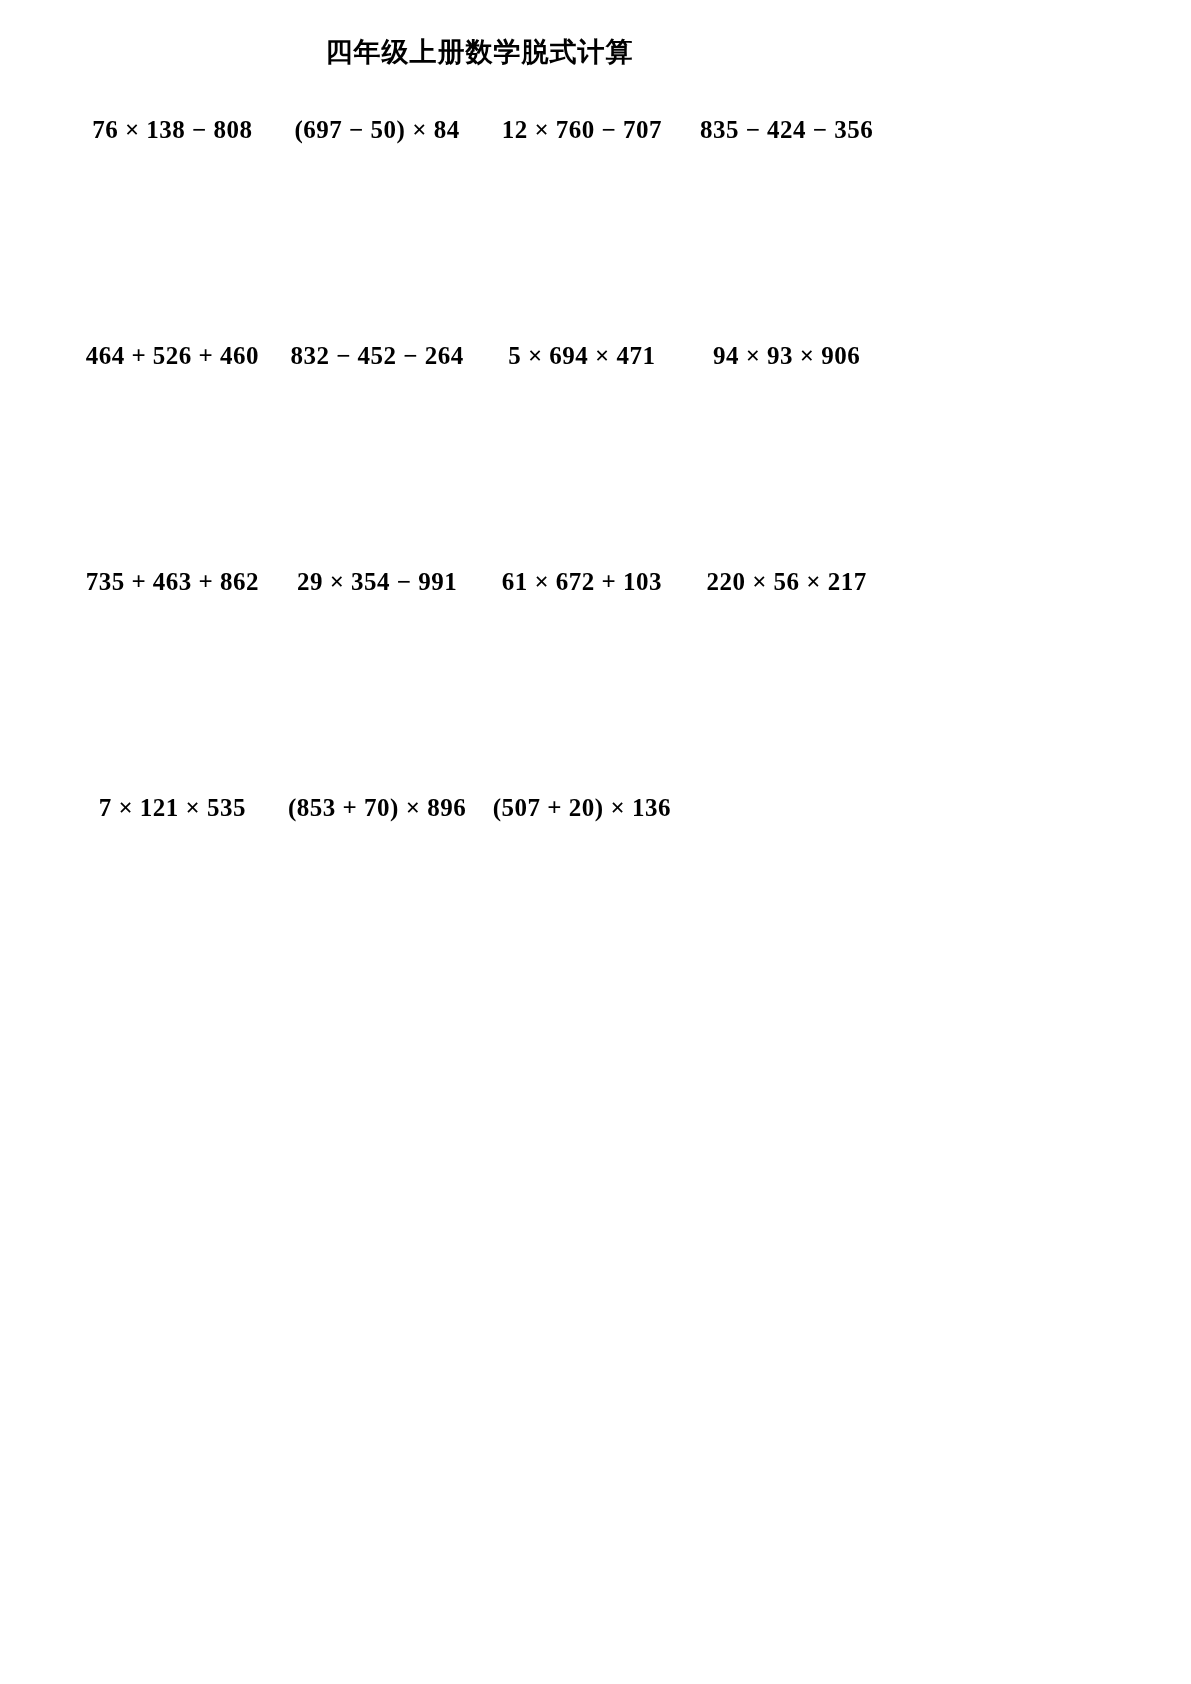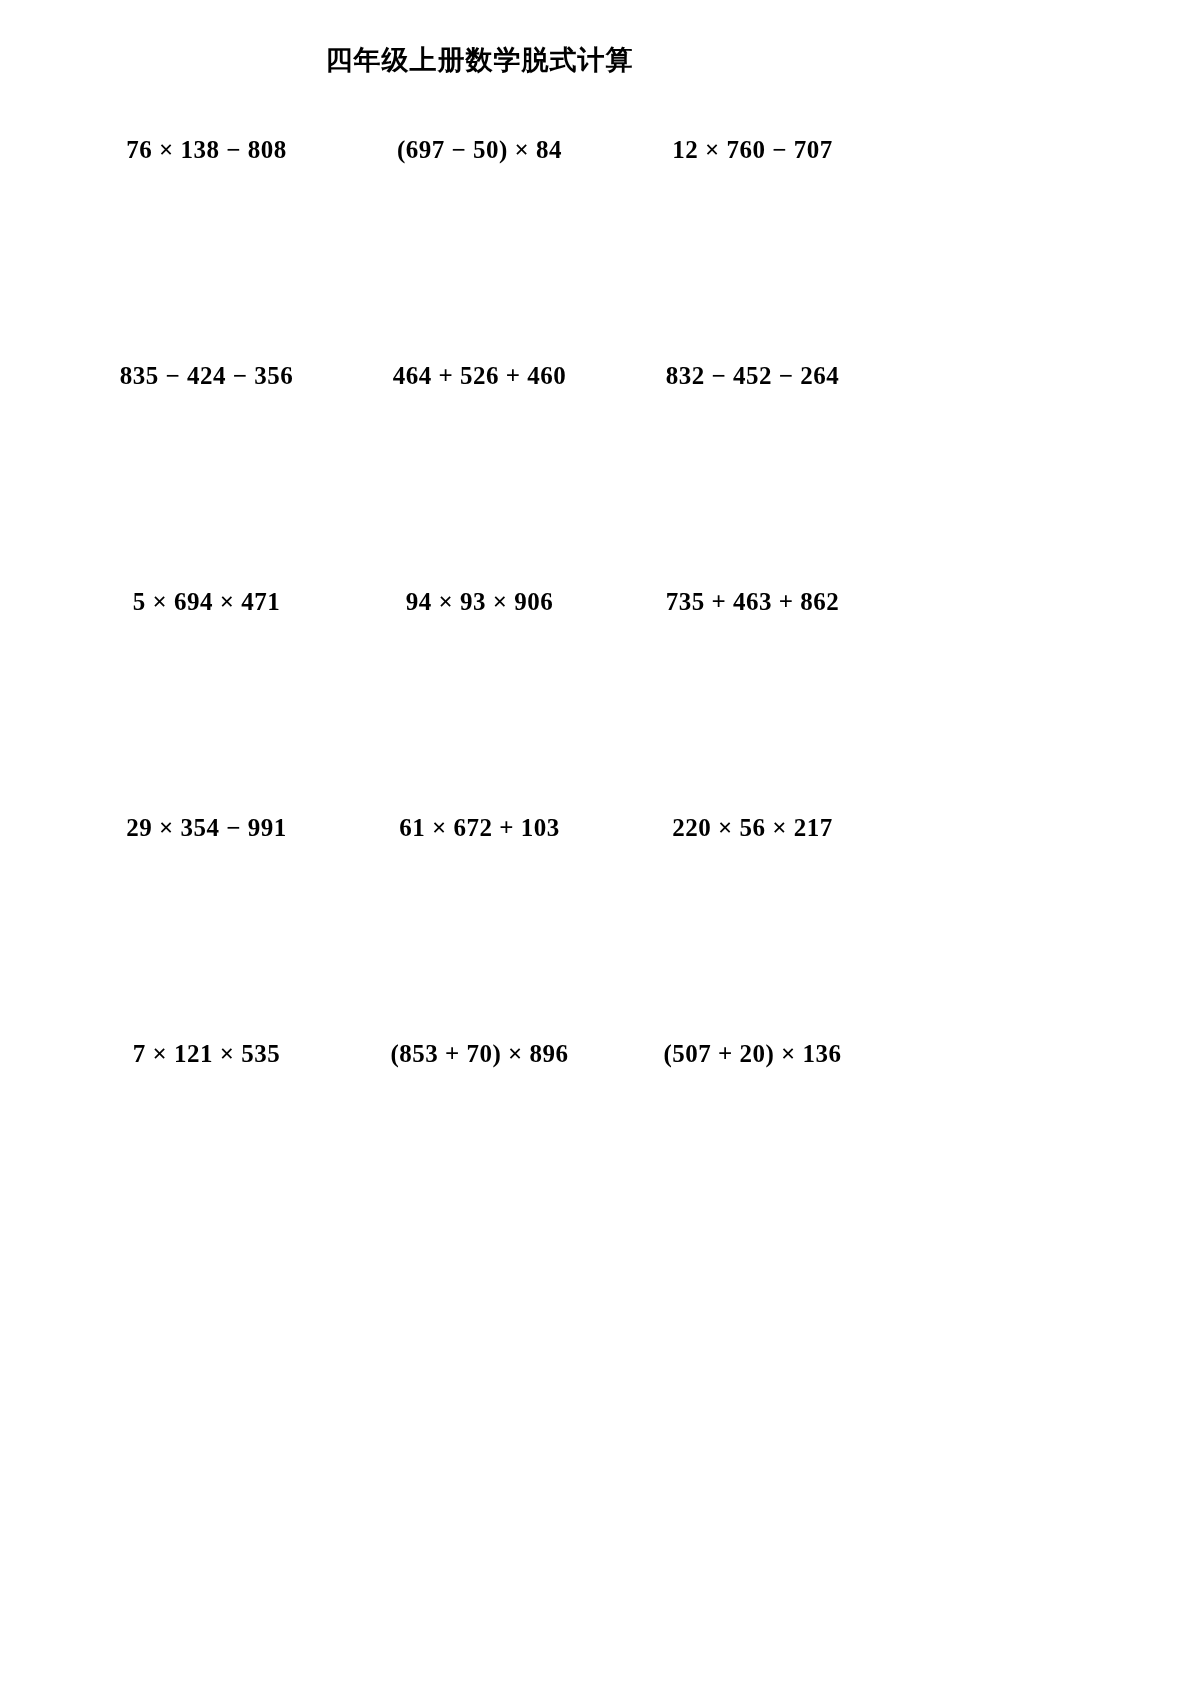--- a/index.html
+++ b/index.html
@@ -12,36 +12,36 @@
     height: 1684px;
     font-family: "Liberation Serif", serif;
     color: #000000;
     position: relative;
     overflow: hidden;
   }
   .page {
     width: 959px;
     height: 1684px;
     box-sizing: border-box;
-    padding: 32px 70px 0 70px;
+    padding: 24px 70px 0 70px;
     position: relative;
   }
   .worksheet-title {
     text-align: center;
     font-family: "DejaVu Serif", serif;
     font-weight: bold;
     font-size: 27px;
     letter-spacing: 1px;
     margin: 12px 0 0 0;
     line-height: 1.2;
   }
   .problem-grid {
     display: grid;
-    grid-template-columns: repeat(3, 1fr);
-    margin-top: 56px;
+    grid-template-columns: repeat(4, 1fr);
+    margin-top: 44px;
   }
   .problem-cell {
     height: 226px;
     display: block;
     text-align: center;
     box-sizing: border-box;
   }
   .problem-text {
     font-family: "Liberation Serif", serif;
     font-size: 25px;

